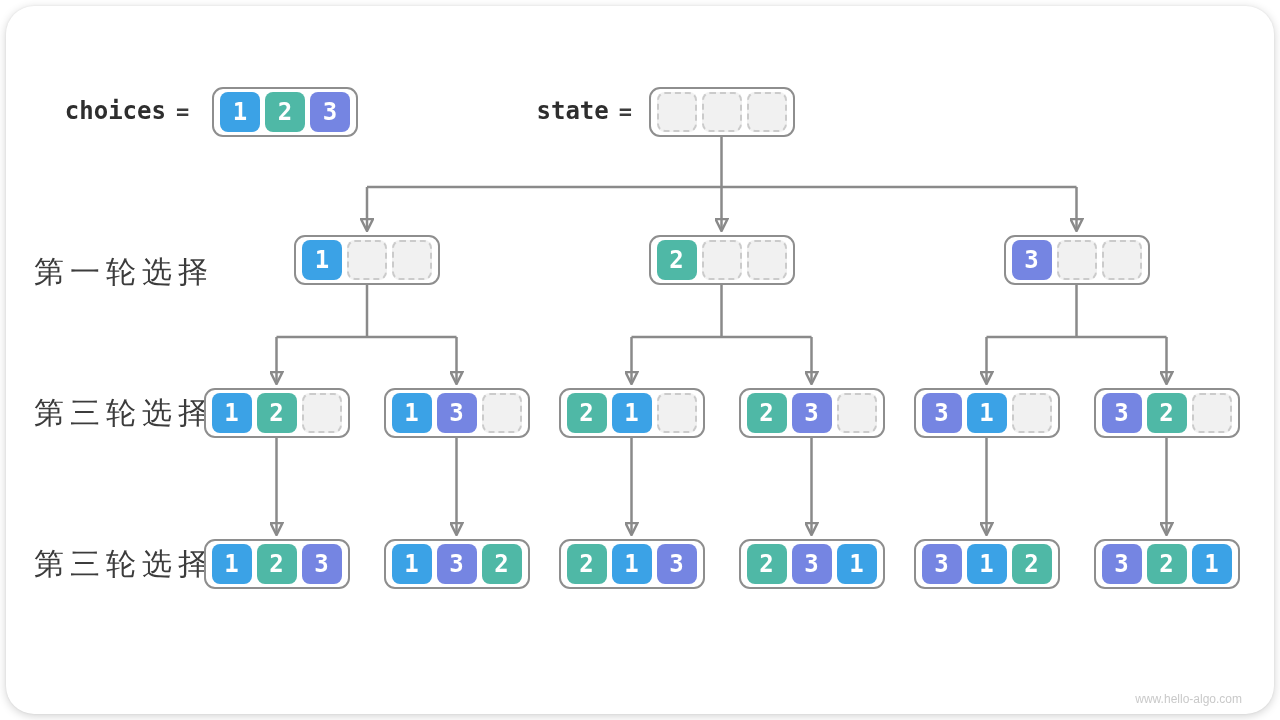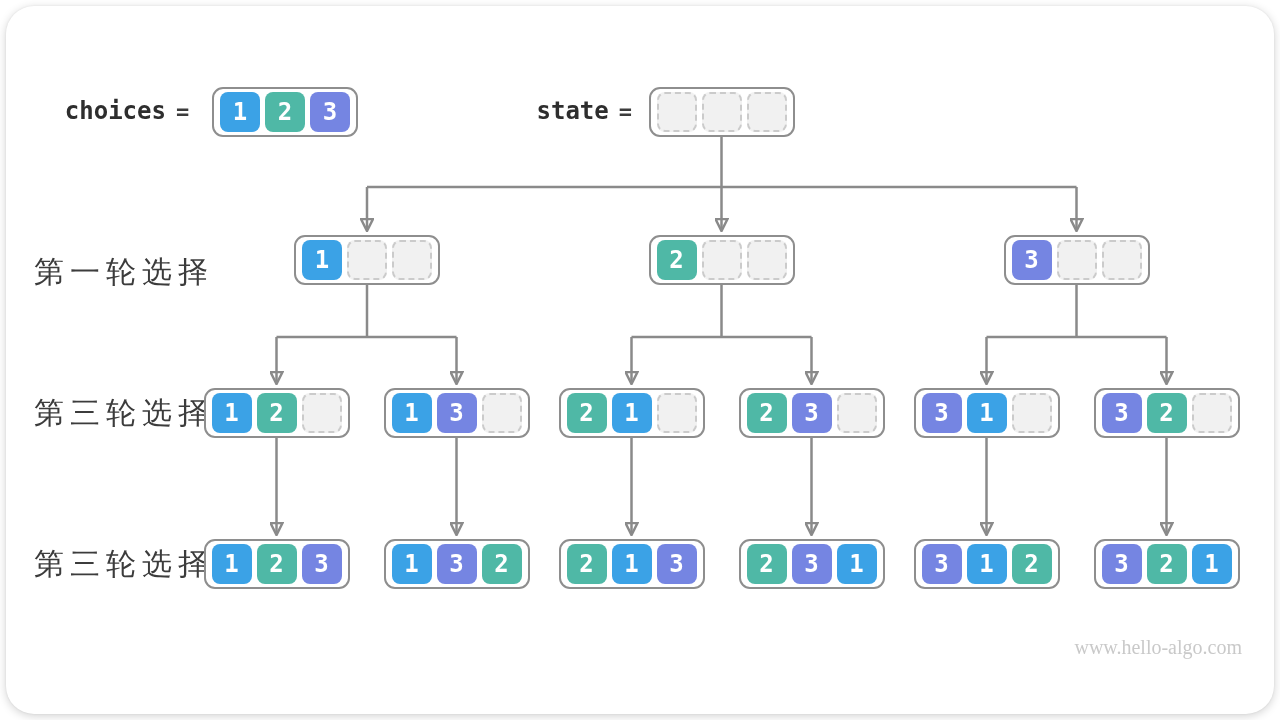--- a/index.html
+++ b/index.html
@@ -23,22 +23,22 @@
         z-index:2;}
   .cell{width:40px;height:40px;box-sizing:border-box;border-radius:8px;
         display:flex;align-items:center;justify-content:center;
         font-family:"DejaVu Sans Mono", monospace;font-weight:bold;
         font-size:24px;color:#ffffff;}
   .cell.empty{background:#F1F1F1;border:2px dashed #CBCBCB;}
 
   .row-label{position:absolute;left:34px;height:50px;line-height:50px;
              font-size:30px;letter-spacing:6px;color:#3C3C3C;font-weight:500;
              z-index:2;}
-  .watermark{position:absolute;right:38px;top:636px;
-             font-family:Liberation Serif, serif;font-size:20px;
+  .watermark{position:absolute;right:38px;top:692px;
+             font-family:Liberation Sans, sans-serif;font-size:12px;
              color:#C9C9C9;z-index:2;}
 </style>
 </head>
 <body>
 
 <div id="stage">
   <div class="card"></div>
 
   <svg id="wires" width="1280" height="720">
     <defs>

